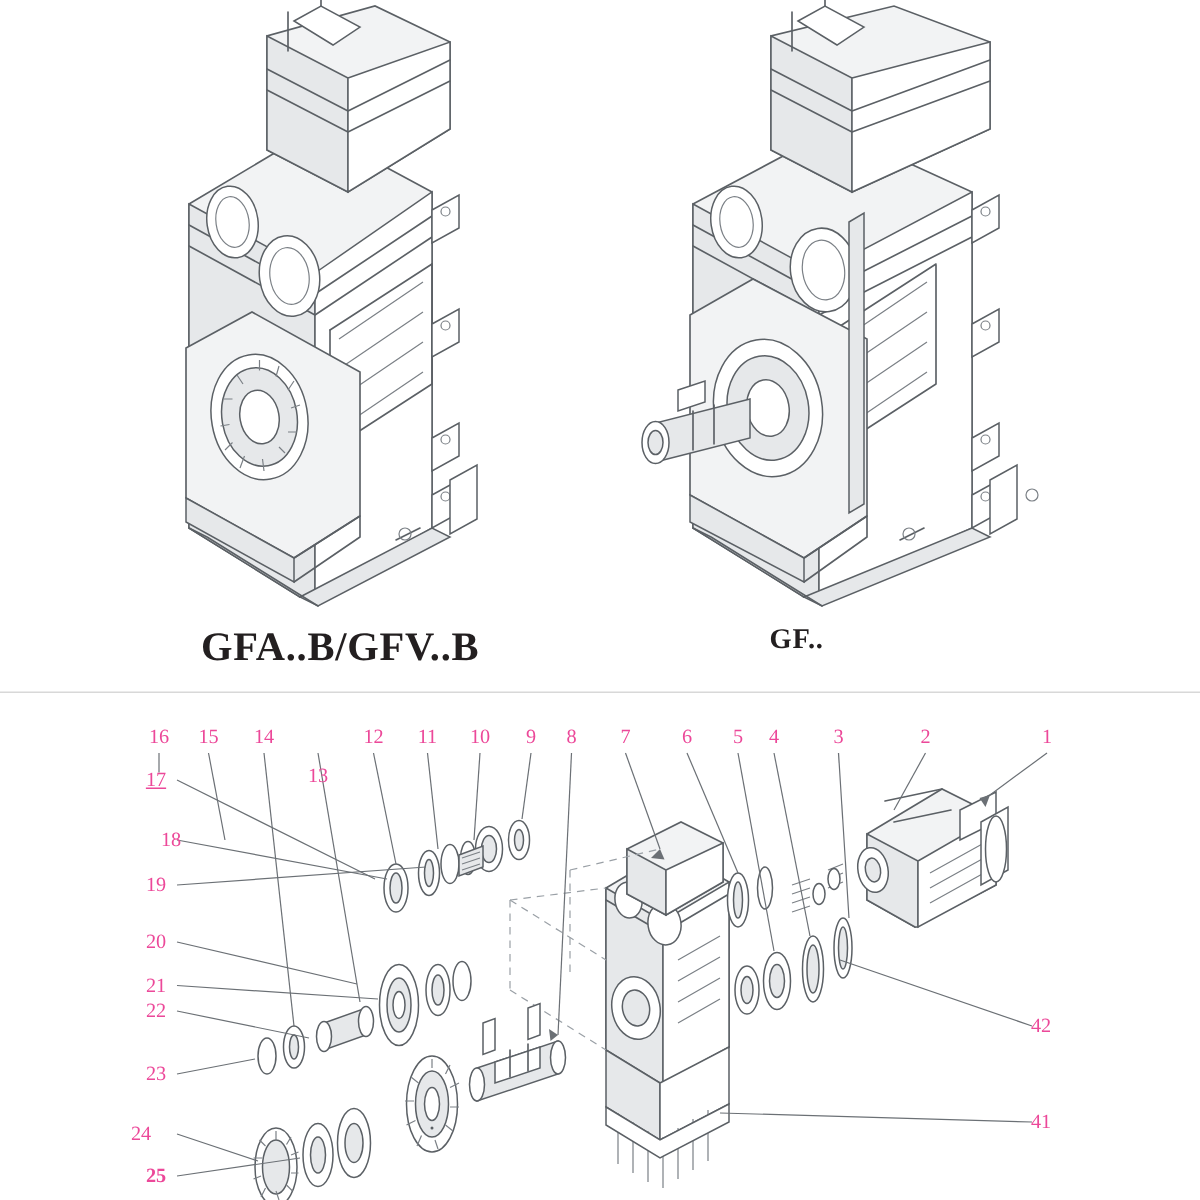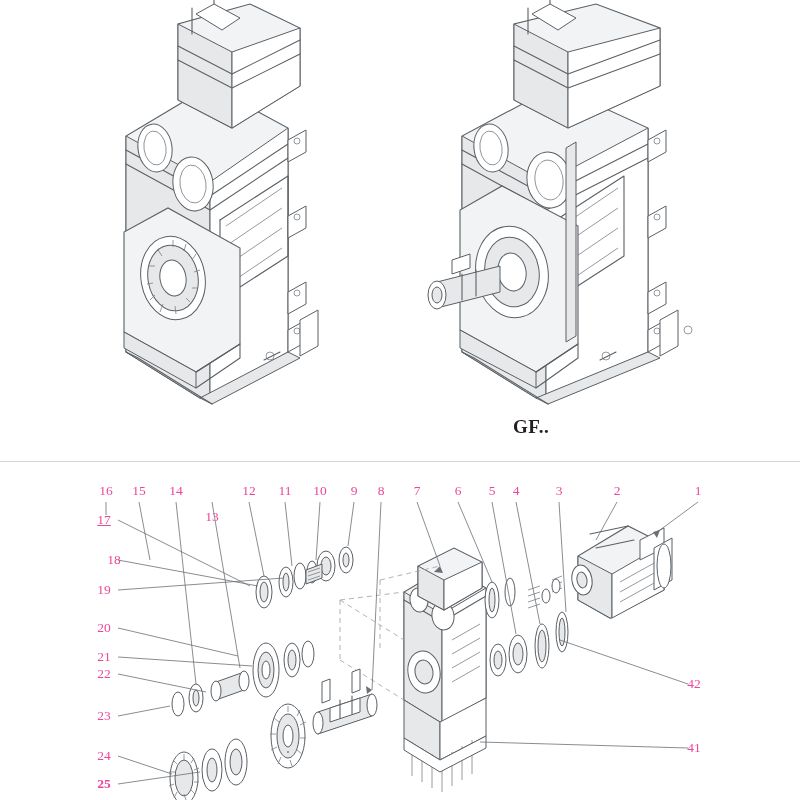--- a/index.html
+++ b/index.html
@@ -348,20 +348,21 @@
       </g>
 
       <g fill="#6b7075">
         <polygon points="440,566 434,572 443,573"></polygon>
         <polygon points="660,530 653,532 657,538"></polygon>
         <polygon points="372,690 366,686 367,694"></polygon>
       </g>
     </g>
   </svg>
 
+  <div class="cap" id="cap-left">GFA..B/GFV..B</div>
   <div class="cap" id="cap-right">GF..</div>
 
   <div id="callouts">
       <div class="num" style="left: 97px; top: 483px; width: 18px;">16</div>
       <div class="num" style="left: 130px; top: 483px; width: 18px;">15</div>
       <div class="num" style="left: 167px; top: 483px; width: 18px;">14</div>
       <div class="num" style="left: 203px; top: 509px; width: 18px;">13</div>
       <div class="num" style="left: 240px; top: 483px; width: 18px;">12</div>
       <div class="num" style="left: 276px; top: 483px; width: 18px;">11</div>
       <div class="num" style="left: 311px; top: 483px; width: 18px;">10</div>
@@ -374,19 +375,19 @@
       <div class="num" style="left: 550px; top: 483px; width: 18px;">3</div>
       <div class="num" style="left: 608px; top: 483px; width: 18px;">2</div>
       <div class="num" style="left: 689px; top: 483px; width: 18px;">1</div>
       <div class="num" style="left: 95px; top: 512px; width: 18px; text-decoration: underline;">17</div>
       <div class="num" style="left: 105px; top: 552px; width: 18px;">18</div>
       <div class="num" style="left: 95px; top: 582px; width: 18px;">19</div>
       <div class="num" style="left: 95px; top: 620px; width: 18px;">20</div>
       <div class="num" style="left: 95px; top: 649px; width: 18px;">21</div>
       <div class="num" style="left: 95px; top: 666px; width: 18px;">22</div>
       <div class="num" style="left: 95px; top: 708px; width: 18px;">23</div>
-      <div class="num" style="left: 95px; top: 748px; width: 18px;">24</div>
+      <div class="num" style="left: 85px; top: 748px; width: 18px;">24</div>
       <div class="num" style="left: 95px; top: 776px; width: 18px; font-weight: bold;">25</div>
       <div class="num" style="left: 685px; top: 676px; width: 18px;">42</div>
       <div class="num" style="left: 685px; top: 740px; width: 18px;">41</div>
     </div>
 
 </div>
 
 </body></html>

